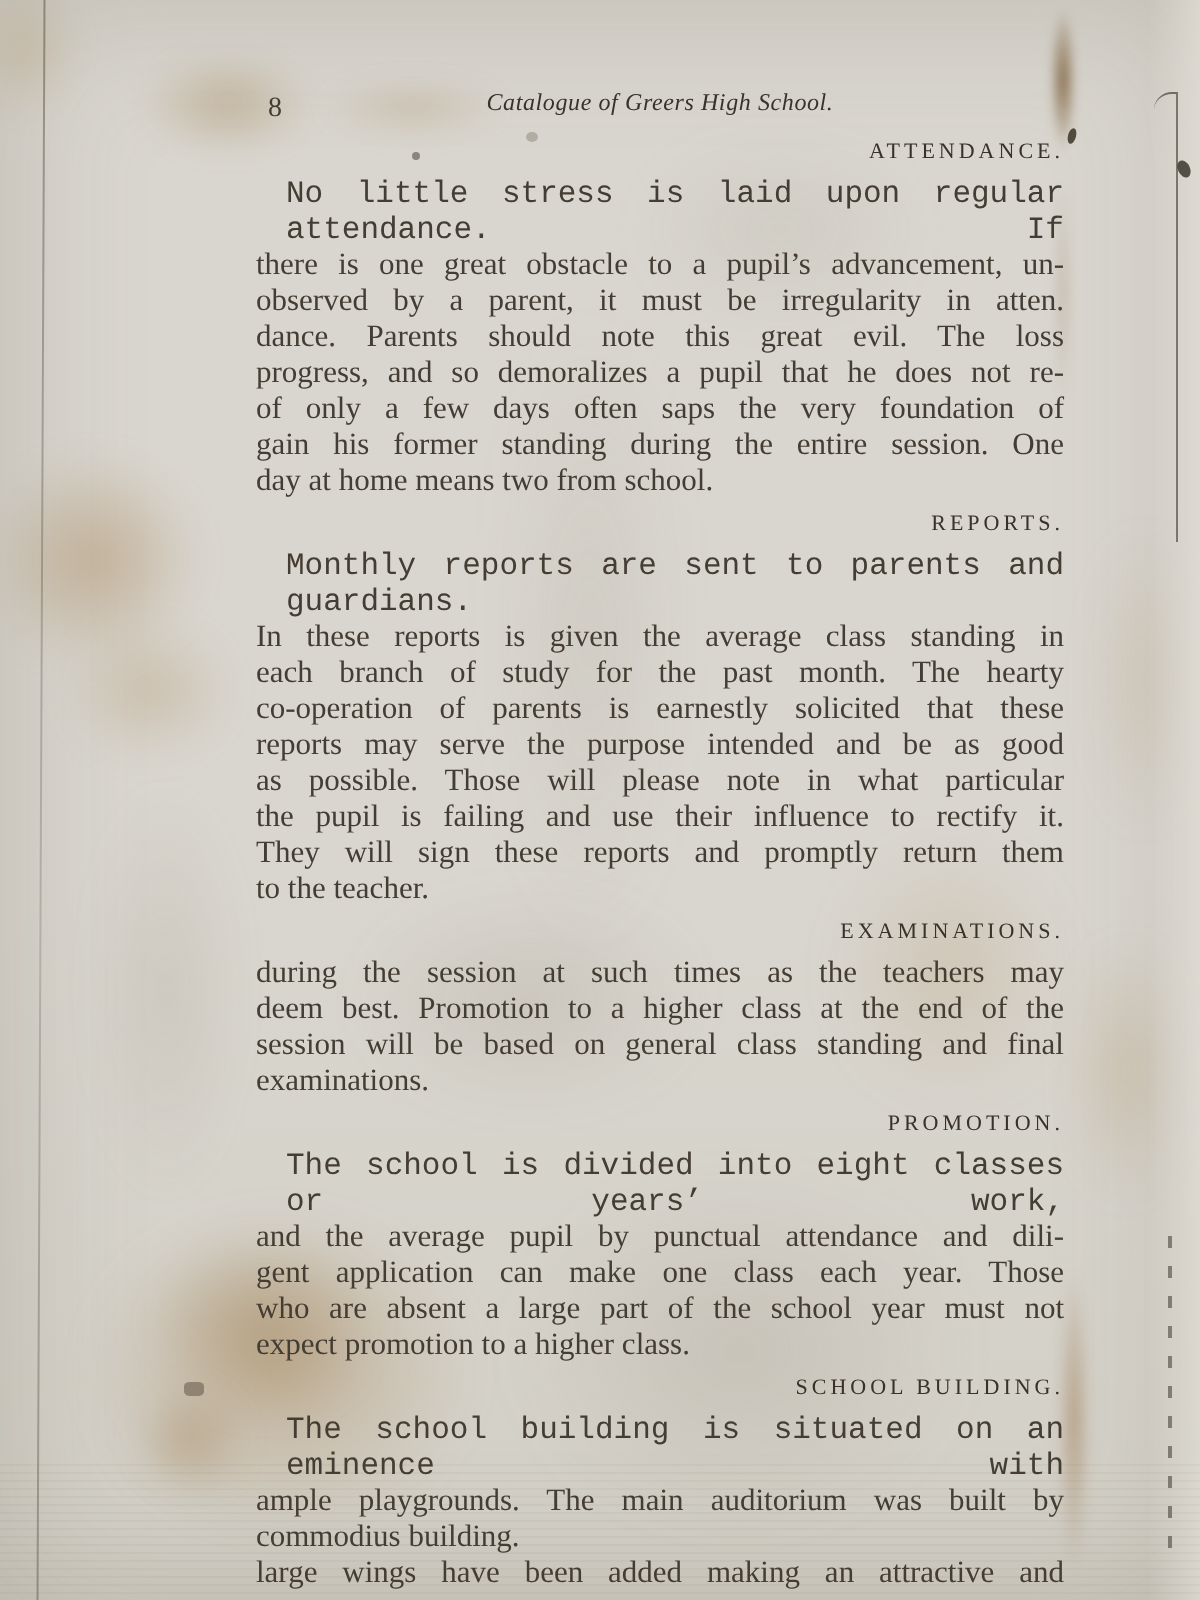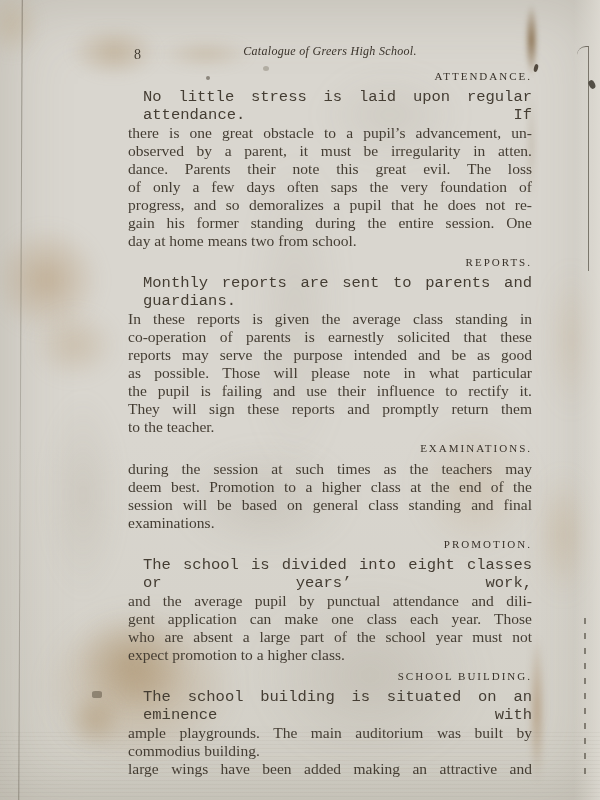--- a/index.html
+++ b/index.html
@@ -102,33 +102,34 @@
       <span class="page-number">8</span>
       <div class="running-title">Catalogue of Greers High School.</div>
     </div>
     <div>
     <section>
       <div class="section-heading">ATTENDANCE.</div>
       <div class="section-body">
             <div class="line first">No little stress is laid upon regular attendance.  If</div>
             <div class="line">there is one great obstacle to a pupil’s advancement, un-</div>
             <div class="line">observed by a parent, it must be irregularity in atten.</div>
-            <div class="line">dance.  Parents their note this great evil.  The loss</div>
+            <div class="line">dance.  Parents should note this great evil.  The loss</div>
+            <div class="line">progress, and so demoralizes a pupil that he does not re-</div>
             <div class="line">of only a few days often saps the very foundation of</div>
-            <div class="line">progress, and so demoralizes a pupil that he does not re-</div>
             <div class="line">gain his former standing during the entire session.  One</div>
             <div class="line last">day at home means two from school.</div>
           </div>
     </section>
 
     <section>
       <div class="section-heading">REPORTS.</div>
       <div class="section-body">
             <div class="line first">Monthly reports are sent to parents and guardians.</div>
             <div class="line">In these reports is given the average class standing in</div>
+            <div class="line">each branch of study for the past month.  The hearty</div>
             <div class="line">co-operation of parents is earnestly solicited that these</div>
             <div class="line">reports may serve the purpose intended and be as good</div>
             <div class="line">as possible.  Those will please note in what particular</div>
             <div class="line">the pupil is failing and use their influence to rectify it.</div>
             <div class="line">They will sign these reports and promptly return them</div>
             <div class="line last">to the teacher.</div>
           </div>
     </section>
 
     <section>

